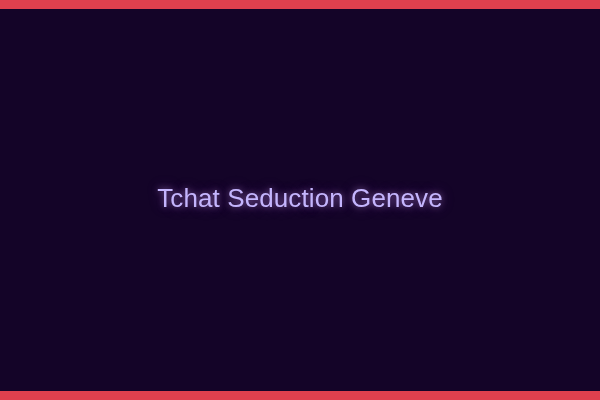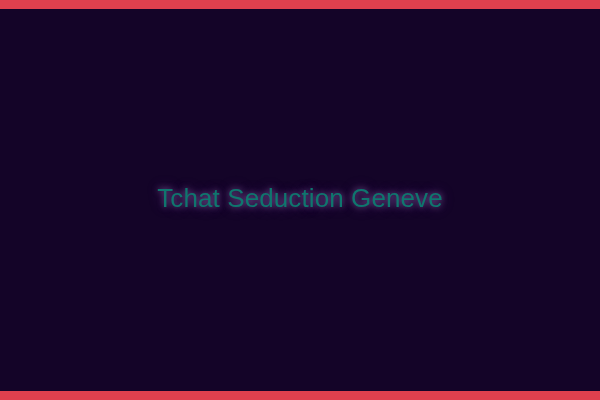--- a/index.html
+++ b/index.html
@@ -38,21 +38,21 @@
     align-items: center;
     justify-content: center;
   }
 
   #placeholder-title {
     font-family: "Liberation Sans", sans-serif;
     font-size: 26px;
     font-weight: 400;
     line-height: 1;
     letter-spacing: 0.1px;
-    color: #0f766e;
+    color: #c4b5fd;
     text-align: center;
     white-space: nowrap;
     text-shadow:
       0 0 6px rgba(199, 156, 232, 0.55),
       0 0 14px rgba(160, 90, 220, 0.35);
     position: relative;
     top: -2px;
   }
 </style>
 </head>

